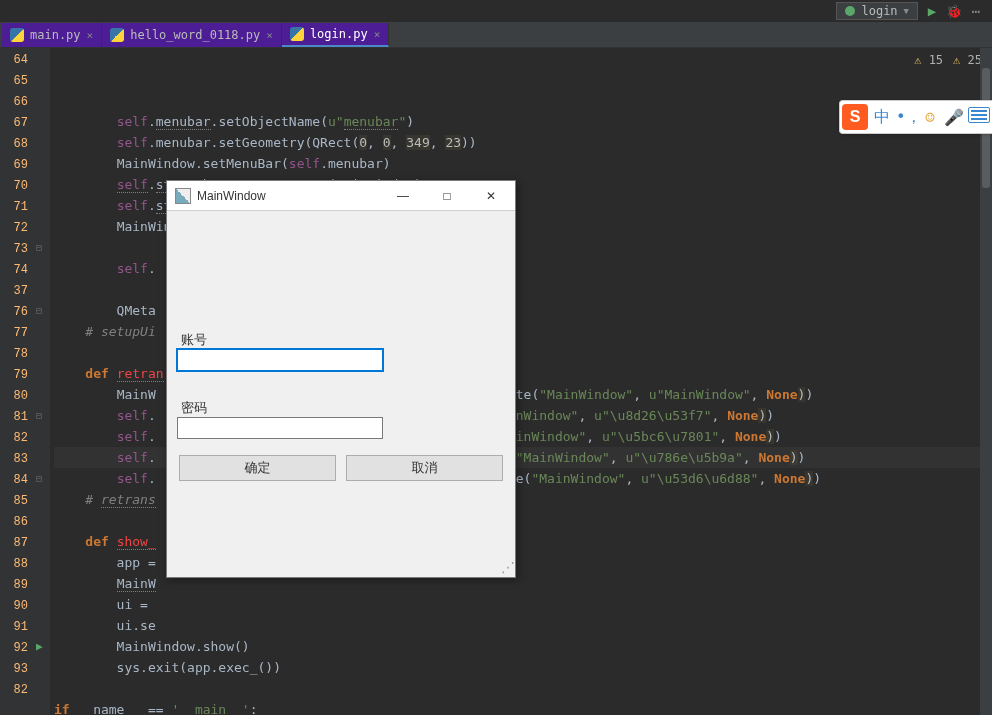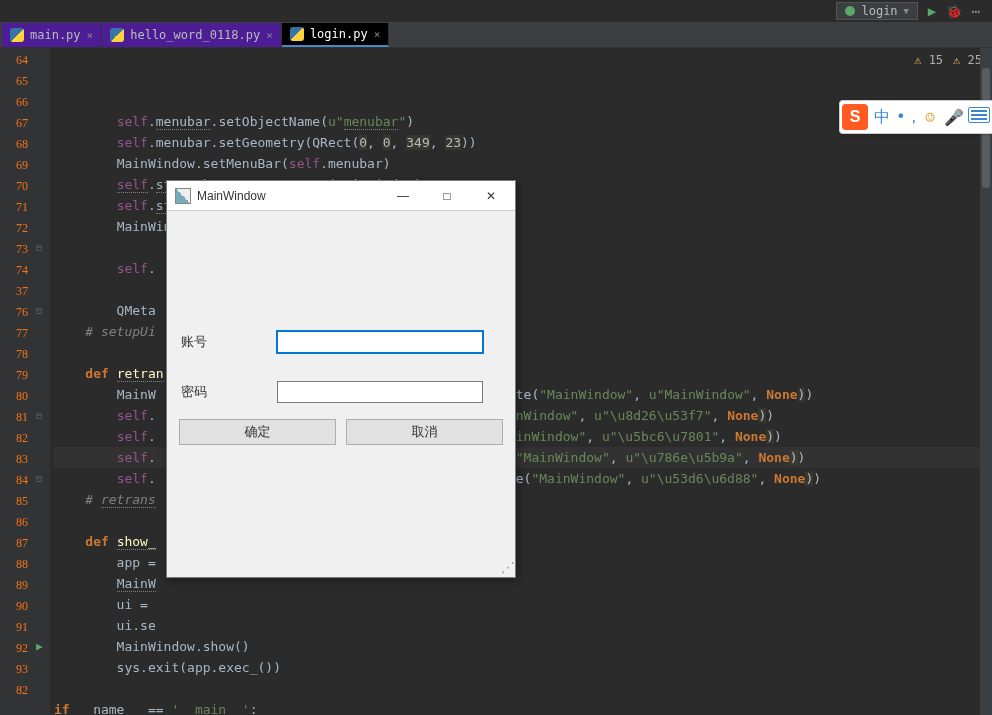--- a/index.html
+++ b/index.html
@@ -54,43 +54,43 @@
     height: 24px;
     padding: 0 8px;
     font-size: 12px;
     color:#bbb;
     background:#4c1d95;
     border-right:1px solid #323232;
     gap:6px;
     cursor: pointer;
   }
   .tab.active {
-    background:#000000;
+    background:#4c1d95;
     color:#fff;
     border-bottom: 2px solid #4a88c7;
   }
   .tab .close { color:#888; font-size:11px; }
   .py-icon {
     width:14px; height:14px;
     display:flex; align-items:center; justify-content:center;
     background:linear-gradient(135deg,#3774a7 50%,#ffd43b 50%);
     border-radius:3px;
   }
 
   
   .editor {
     position:absolute;
     top: 48px; left:0; right:0; bottom:0;
     display:flex;
   }
   .gutter {
     width: 34px;
     background:#313335;
-    color:#f97316;
-    font-family:Liberation Serif, serif;
+    color:#fdba74;
+    font-family:Liberation Mono, monospace;
     font-size:12px;
     text-align:right;
     padding-top:2px;
     user-select:none;
   }
   .gutter .ln { height:21px; line-height:21px; padding-right:6px; position:relative; }
   .gutter-extra {
     width: 16px;
     background:#313335;
     position:relative;
@@ -120,21 +120,21 @@
     position:relative;
   }
   .code-line { height:21px; }
   .code-line.hl { background:#323232; }
 
   
   .kw { color:#cc7832; font-weight:bold; }
   .self { color:#94558d; }
   .str { color:#6a8759; }
   .num { color:#6897bb; }
-  .fn { color:#fef9c3; }
+  .fn { color:#ef4444; }
   .id { color:#a9b7c6; }
   .comment { color:#808080; font-style:italic; }
   .under { border-bottom:1px dotted #808080; }
   .warn { color:#bbb; background:rgba(82,82,55,0.3); }
   .param { color:#a9b7c6; }
 
   
   .warn-corner {
     position:absolute;
     top:2px;right:10px;
@@ -198,22 +198,23 @@
   .dlg-title .dlg-label { font-size:12px; color:#333; flex:1; }
   .dlg-title .win-btn {
     width:44px; height:28px;
     display:flex; align-items:center; justify-content:center;
     font-size:12px; color:#333;
   }
   .dlg-body {
     padding:10px;
   }
   .form-row {
-    display:flex; align-items:center;
+    display:flex; 
     margin-top:110px;
+    flex-direction:column;
   }
   .form-row.second { margin-top:28px; }
   .form-row label {
     font-size:13px; color:#333;
     width:100px; padding-left:4px;
   }
   .form-row input {
     width:206px; height:22px;
     border:1px solid #7a7a7a;
     background:#fff;

